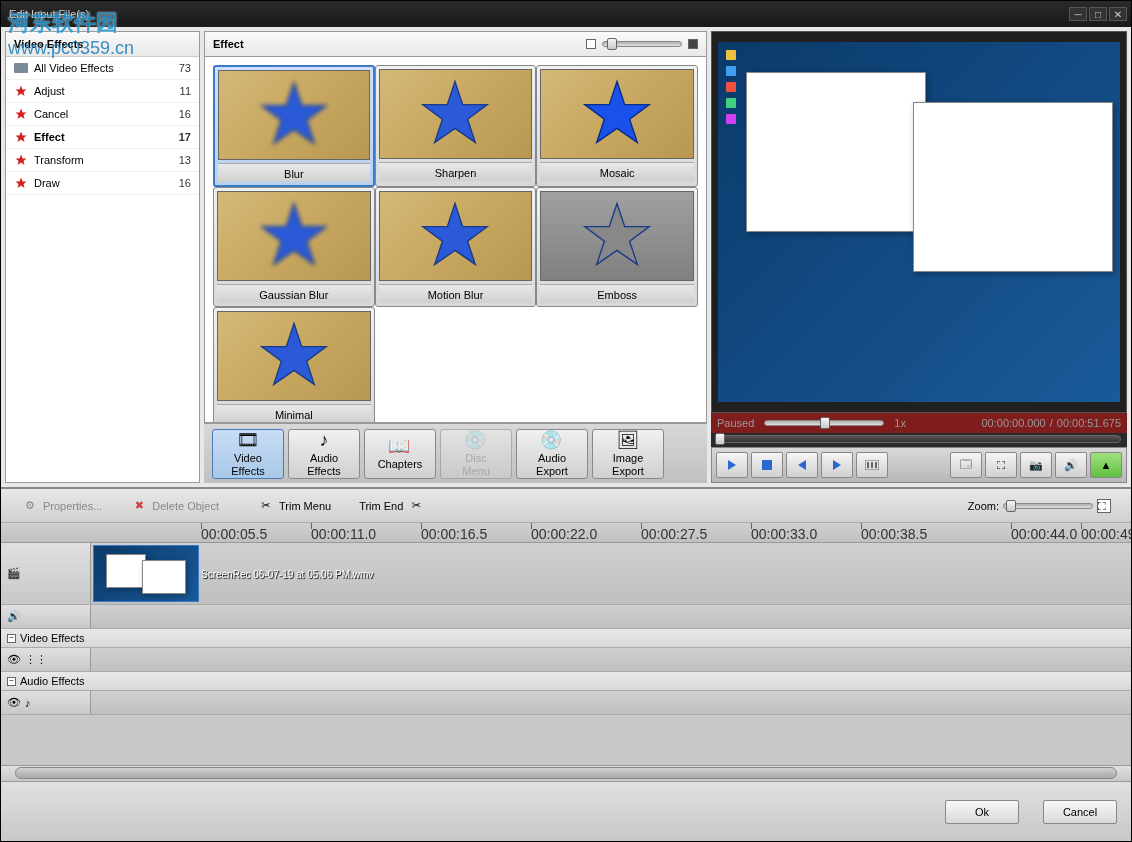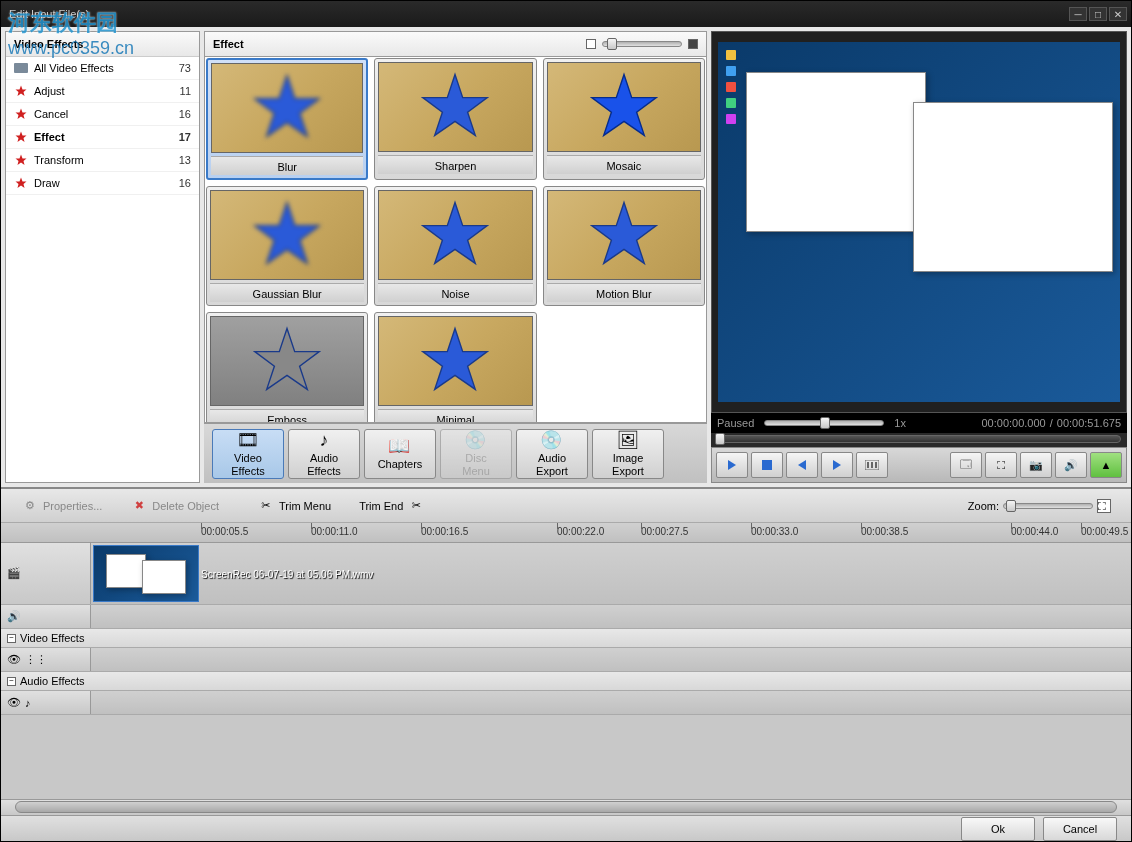--- a/index.html
+++ b/index.html
@@ -18,63 +18,63 @@
 .sidebar-item .count{margin-left:auto;color:#333}
 .star-ico{width:12px;height:12px}
 .folder-ico{width:14px;height:10px;background:#7a8a9a;border-radius:1px}
 .center{flex:1;margin:4px 2px;display:flex;flex-direction:column}
 .center-header{display:flex;align-items:center;padding:6px 8px;background:linear-gradient(#fafafa,#e8e8e8);border:1px solid #999;border-bottom:0}
 .center-header-title{font-weight:bold;flex:1}
 .hdr-ctrl{display:flex;align-items:center;gap:6px}
 .square-toggle{width:10px;height:10px;border:1px solid #666;background:#fff}
 .slider-track{width:80px;height:6px;background:linear-gradient(#b0b0b0,#e0e0e0);border:1px solid #888;border-radius:3px;position:relative}
 .slider-thumb{position:absolute;width:10px;height:12px;background:linear-gradient(#f5f5f5,#c8c8c8);border:1px solid #666;top:-4px;border-radius:2px}
-.effects-grid{flex:1;background:#fff;border:1px solid #999;padding:1px;overflow:auto;display:grid;grid-template-columns:repeat(3,1fr);gap:6px;align-content:start}
+.effects-grid{flex:1;background:#fff;border:1px solid #999;padding:8px;overflow:auto;display:grid;grid-template-columns:repeat(3,1fr);align-content:start}
 .effect-item{border:1px solid #888;background:linear-gradient(#f0f0f0,#d8d8d8);border-radius:3px;cursor:pointer;padding:3px}
 .effect-item.sel{border:2px solid #3a7ac8;background:linear-gradient(#d0e0f8,#b8d0f0)}
 .effect-thumb{width:100%;height:90px;background:linear-gradient(135deg,#d4b878 0%,#c8a860 50%,#b89850 100%);display:flex;align-items:center;justify-content:center;border:1px solid #666;position:relative;overflow:hidden}
 .effect-label{text-align:center;padding:4px 0 2px;background:linear-gradient(#e8e8e8,#d0d0d0);border-top:1px solid #aaa;margin-top:3px;font-size:11px}
 .big-star{width:70px;height:70px}
 .tabs-row{height:60px;background:linear-gradient(#d8d8d8,#c0c0c0);border-top:1px solid #999;display:flex;align-items:center;padding:4px 8px;gap:4px}
 .tab-btn{width:72px;height:50px;background:linear-gradient(#f0f0f0,#d0d0d0);border:1px solid #888;border-radius:3px;display:flex;flex-direction:column;align-items:center;justify-content:center;gap:2px;cursor:pointer;font-size:10px;text-align:center;line-height:1.1}
 .tab-btn.sel{background:linear-gradient(#c8ddf5,#a8c8e8);border-color:#4a7ab8}
 .tab-btn.dis{opacity:.5;color:#888}
 .tab-btn .tab-icon{width:24px;height:20px;display:flex;align-items:center;justify-content:center;font-size:18px}
 .preview-pane{width:416px;margin:4px 4px 4px 2px;display:flex;flex-direction:column}
 .preview-video{flex:1;background:#202020;border:1px solid #555;position:relative;overflow:hidden}
 .preview-desktop{position:absolute;inset:10px 6px 10px 6px;background:linear-gradient(135deg,#0a3a6a,#1a5a9a)}
 .preview-win{position:absolute;background:#fff;border:1px solid #888;box-shadow:2px 2px 6px rgba(0,0,0,.3)}
-.preview-status{height:20px;background:#000000;color:#999;display:flex;align-items:center;padding:0 6px;font-size:10px}
+.preview-status{height:20px;background:#7f1d1d;color:#999;display:flex;align-items:center;padding:0 6px;font-size:10px}
 .preview-status .ps-sep{flex:1}
 .preview-seek{height:14px;background:#2a2a2a;padding:2px 6px}
 .preview-seek-track{height:8px;background:linear-gradient(#555,#333);border:1px solid #666;border-radius:4px;position:relative}
 .preview-controls{height:36px;background:linear-gradient(#d8d8d8,#b8b8b8);border:1px solid #888;display:flex;align-items:center;padding:4px;gap:3px}
 .pc-btn{width:32px;height:26px;background:linear-gradient(#f5f5f5,#d0d0d0);border:1px solid #888;border-radius:2px;display:flex;align-items:center;justify-content:center;cursor:pointer}
 .pc-sep{flex:1}
 .timeline-area{flex:1;background:#d8d8d8;display:flex;flex-direction:column;border-top:2px solid #888}
 .tl-toolbar{height:34px;background:linear-gradient(#e8e8e8,#d0d0d0);display:flex;align-items:center;padding:0 20px;gap:8px;border-bottom:1px solid #aaa}
 .tl-tool{display:flex;align-items:center;gap:4px;color:#888;cursor:pointer}
 .tl-tool.en{color:#000}
 .tl-tool .ico{width:18px;height:18px;display:flex;align-items:center;justify-content:center}
 .zoom-area{margin-left:auto;display:flex;align-items:center;gap:4px;color:#000}
 .zoom-slider{width:90px;height:6px;background:linear-gradient(#b0b0b0,#e0e0e0);border:1px solid #888;border-radius:3px;position:relative}
 .timeline-ruler{height:20px;background:linear-gradient(#d0d0d0,#c0c0c0);display:flex;position:relative;padding-left:90px;border-bottom:1px solid #999;overflow:hidden}
-.tick{position:absolute;font-size:10px;color:#333;top:3px}
+.tick{position:absolute;font-size:14px;color:#333;top:3px}
 .tick::before{content:'';position:absolute;left:0;top:-3px;width:1px;height:6px;background:#666}
 .tl-tracks{flex:1;overflow:auto;background:#c8c8c8}
 .track{display:flex;min-height:24px;border-bottom:1px solid #aaa;background:linear-gradient(#d8d8d8,#c8c8c8)}
 .track.tall{min-height:62px}
 .track-head{width:90px;background:linear-gradient(#e0e0e0,#c8c8c8);border-right:1px solid #999;display:flex;align-items:center;padding:2px 6px;gap:4px;font-size:10px}
 .track-body{flex:1;position:relative;background:linear-gradient(#d0d0d0,#c0c0c0)}
 .clip{position:absolute;top:2px;bottom:2px;left:2px;width:106px;background:#0a3a6a;border:1px solid #3a7ac8;display:flex;align-items:center;justify-content:center}
 .clip-thumb{width:100%;height:100%;background:linear-gradient(135deg,#0a3a6a,#1a5a9a);position:relative}
 .clip-label{position:absolute;left:110px;top:50%;transform:translateY(-50%);color:#fff;font-size:10px;white-space:nowrap;text-shadow:1px 1px 1px #000}
 .track-group-label{padding:3px 6px;font-size:10px;background:linear-gradient(#e8e8e8,#d8d8d8);border-bottom:1px solid #aaa;display:flex;align-items:center;gap:4px}
 .exp-box{width:9px;height:9px;border:1px solid #666;background:#fff;display:flex;align-items:center;justify-content:center;font-size:8px;line-height:1}
-.footer{height:26px;background:linear-gradient(#e0e0e0,#c8c8c8);border-top:1px solid #999;display:flex;align-items:center;justify-content:flex-end;padding:0 14px;gap:8px}
+.footer{height:60px;background:linear-gradient(#e0e0e0,#c8c8c8);border-top:1px solid #999;display:flex;align-items:center;justify-content:flex-end;padding:0 14px;gap:24px}
 .dlg-btn{width:74px;height:24px;background:linear-gradient(#f8f8f8,#d8d8d8);border:1px solid #888;border-radius:2px;cursor:pointer}
 .scrollbar-h{height:16px;background:linear-gradient(#e0e0e0,#c8c8c8);border-top:1px solid #999;position:relative}
 .sb-thumb{position:absolute;height:12px;top:1px;background:linear-gradient(#d0d0d0,#a8a8a8);border:1px solid #888;border-radius:6px}
 .watermark{position:absolute;top:8px;left:8px;z-index:100;pointer-events:none;opacity:.85}
 .watermark-txt{color:#2596d1;font-size:22px;font-weight:bold;font-family:'Microsoft YaHei',sans-serif;text-shadow:0 0 2px #fff}
 .watermark-url{color:#1a7ab8;font-size:18px;font-family:Arial}
 .desk-icon{position:absolute;width:10px;height:10px;border-radius:1px}
 </style>
 </head>
 <body>
@@ -196,28 +196,20 @@
                 </svg></div>
             </div>
             <div class="effect-label">Gaussian Blur</div>
           </div>
           <div class="effect-item">
             <div class="effect-thumb" style="">
               <div style=""><svg class="big-star" viewBox="0 0 100 100">
                   <polygon points="50,5 61,38 96,38 68,59 79,92 50,72 21,92 32,59 4,38 39,38" fill="#2a5ad8" stroke="#1a3a8a" stroke-width="2"></polygon>
                 </svg></div>
             </div>
-            <div class="effect-label">Noise</div>
-          </div>
-          <div class="effect-item">
-            <div class="effect-thumb" style="">
-              <div style=""><svg class="big-star" viewBox="0 0 100 100">
-                  <polygon points="50,5 61,38 96,38 68,59 79,92 50,72 21,92 32,59 4,38 39,38" fill="#2a5ad8" stroke="#1a3a8a" stroke-width="2"></polygon>
-                </svg></div>
-            </div>
             <div class="effect-label">Motion Blur</div>
           </div>
           <div class="effect-item">
             <div class="effect-thumb" style="background:linear-gradient(#a0a0a0,#808080)">
               <div style=""><svg class="big-star" viewBox="0 0 100 100">
                   <polygon points="50,5 61,38 96,38 68,59 79,92 50,72 21,92 32,59 4,38 39,38" fill="#888" stroke="#1a3a8a" stroke-width="2"></polygon>
                 </svg></div>
             </div>
             <div class="effect-label">Emboss</div>
           </div>
@@ -348,21 +340,21 @@
         <div class="zoom-slider">
             <div class="slider-thumb" style="left:2px"></div>
           </div>
         <div class="square-toggle" style="width:14px;height:14px">⛶</div>
       </div>
     </div>
     <div class="timeline-ruler" id="ruler">
         <div class="tick" style="left: 200px;">00:00:05.5</div>
         <div class="tick" style="left: 310px;">00:00:11.0</div>
         <div class="tick" style="left: 420px;">00:00:16.5</div>
-        <div class="tick" style="left: 530px; margin-left: 26px;">00:00:22.0</div>
+        <div class="tick" style="left: 530px;">00:00:22.0</div>
         <div class="tick" style="left: 640px;">00:00:27.5</div>
         <div class="tick" style="left: 750px;">00:00:33.0</div>
         <div class="tick" style="left: 860px;">00:00:38.5</div>
         <div class="tick" style="left: 1010px;">00:00:44.0</div>
         <div class="tick" style="left: 1080px;">00:00:49.5</div>
       </div>
     <div class="tl-tracks">
       <div class="track tall">
         <div class="track-head">
             <span>🎬</span>

